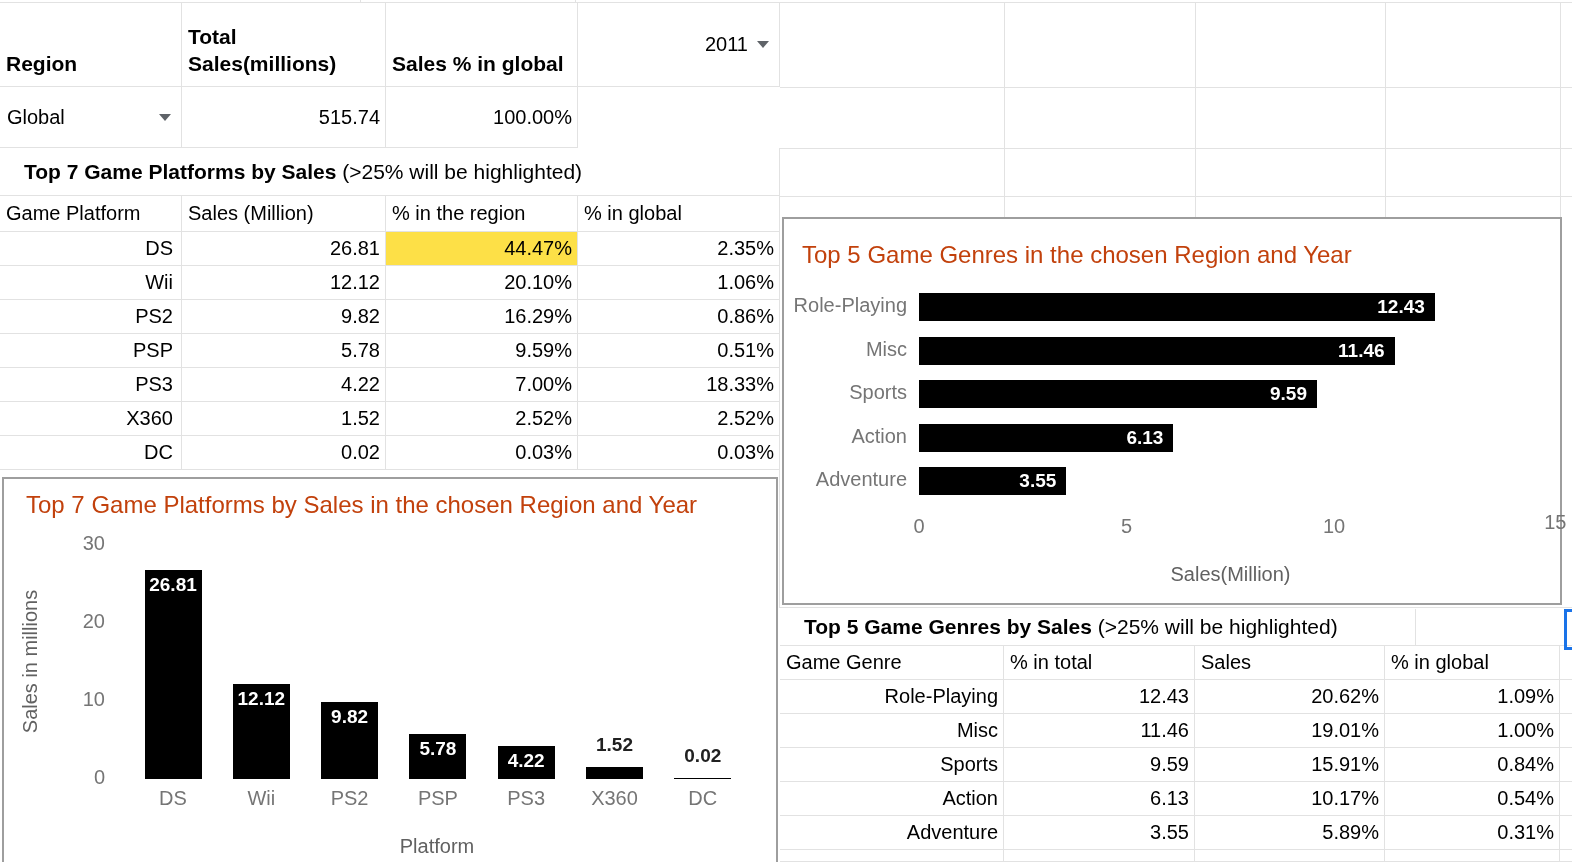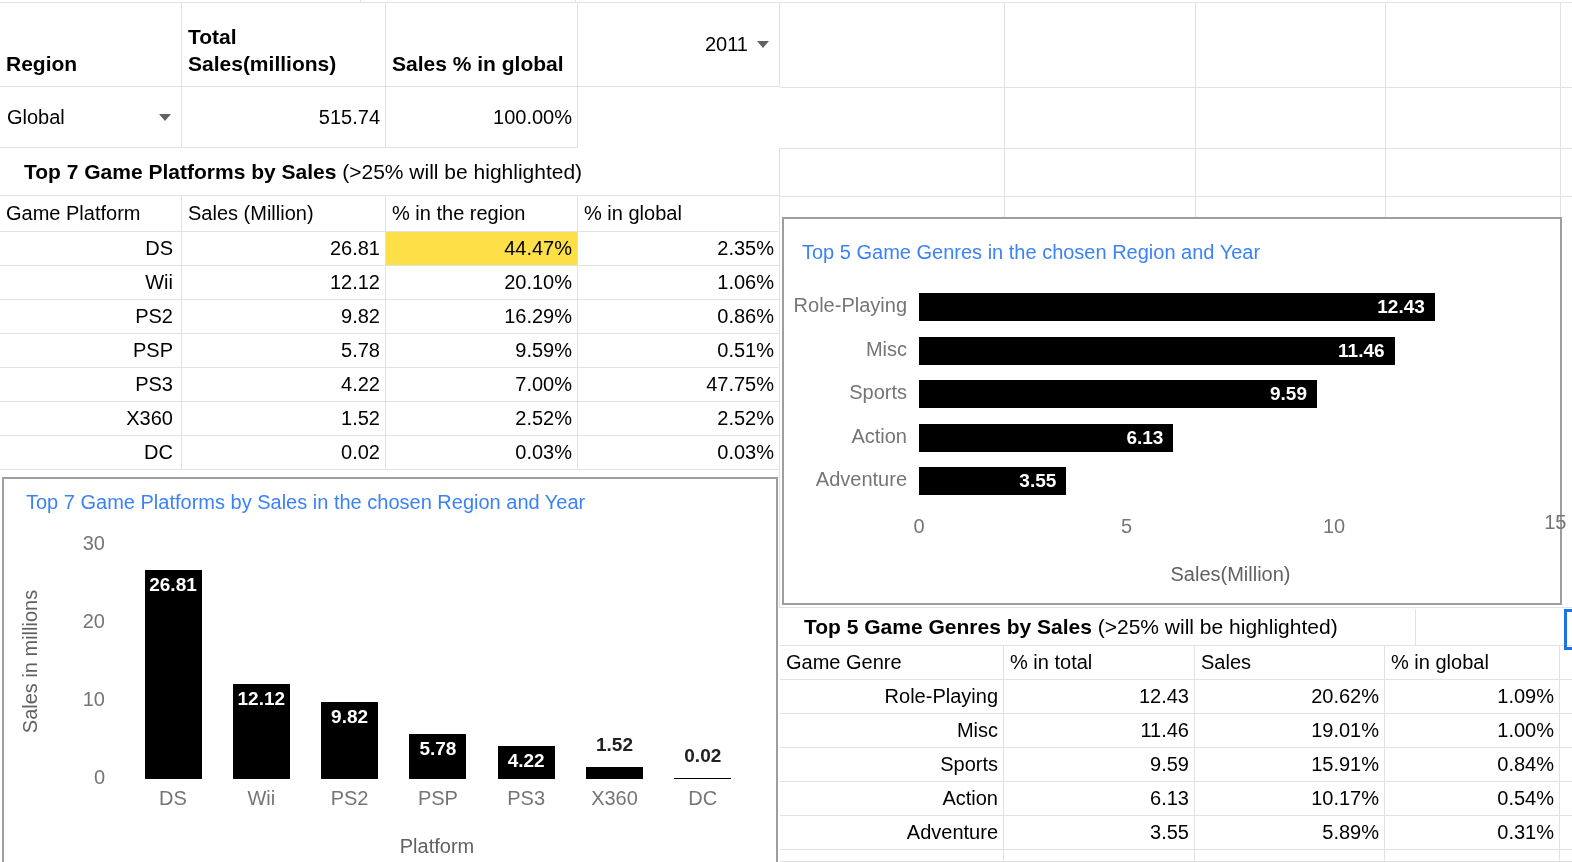--- a/index.html
+++ b/index.html
@@ -33,21 +33,21 @@
   .dd{width:0;height:0;border-left:6px solid transparent;border-right:6px solid transparent;
       border-top:7px solid #5f6368;flex:none;}
   .yearCell{justify-content:flex-end;gap:9px;padding-right:10px;}
   .regionCell{justify-content:space-between;padding-left:7px;padding-right:10px;}
   
   .gl{position:absolute;background:#e2e2e2;}
   
   .chartbox{position:absolute;background:#ffffff;border:2px solid #9e9e9e;box-sizing:border-box;z-index:5;}
   #chart1{left:2px;top:477px;width:776px;height:385px;border-bottom:none;}
   #chart2{left:782px;top:217px;width:780px;height:388px;}
-  .chart-title{position:absolute;font-size:20px;color:#3b82f6;white-space:nowrap;}
+  .chart-title{position:absolute;font-size:24px;color:#c2410c;white-space:nowrap;}
   .tick{position:absolute;font-size:20px;color:#757575;}
   .cat{position:absolute;font-size:20px;color:#757575;text-align:center;}
   .axis-title{position:absolute;font-size:20px;color:#616161;text-align:center;}
   .bar{position:absolute;}
   .ann{position:absolute;font-size:19px;font-weight:700;text-align:center;white-space:nowrap;}
   .annH{position:absolute;display:flex;align-items:center;justify-content:flex-end;
         font-size:19px;font-weight:700;box-sizing:border-box;padding-right:10px;}
   #selection{position:absolute;left:1564px;top:609px;width:8px;height:41px;
      border:3px solid #1a73e8;border-right:none;box-sizing:border-box;z-index:9;background:transparent;}
 </style>
@@ -98,21 +98,21 @@
     <div class="c num">0.86%</div>
 
     <div class="c labR">PSP</div>
     <div class="c num">5.78</div>
     <div class="c num">9.59%</div>
     <div class="c num">0.51%</div>
 
     <div class="c labR">PS3</div>
     <div class="c num">4.22</div>
     <div class="c num">7.00%</div>
-    <div class="c num">47.75%</div>
+    <div class="c num">18.33%</div>
 
     <div class="c labR">X360</div>
     <div class="c num">1.52</div>
     <div class="c num">2.52%</div>
     <div class="c num">2.52%</div>
 
     <div class="c labR">DC</div>
     <div class="c num">0.02</div>
     <div class="c num">0.03%</div>
     <div class="c num">0.03%</div>

